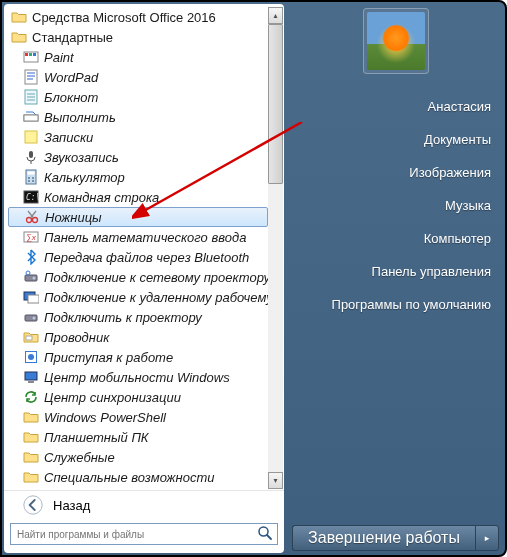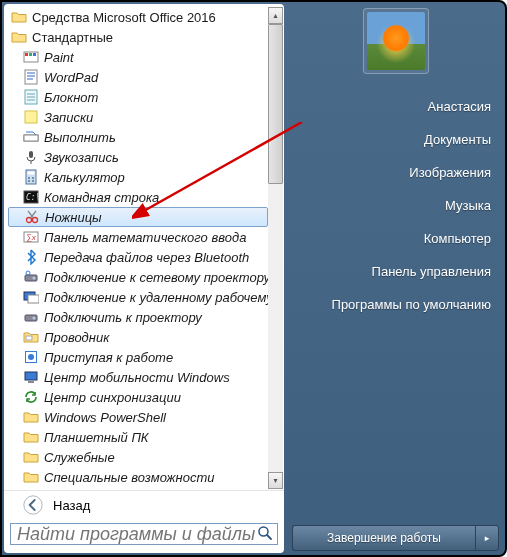--- a/index.html
+++ b/index.html
@@ -133,23 +133,22 @@
     background: #fff;
     display: flex;
     align-items: center;
     padding: 0 4px;
     box-sizing: border-box;
   }
   .search-box input {
     flex: 1;
     border: none;
     outline: none;
-    font-style: italic;
     color: #7a7a7a;
-    font-size: 18px;
+    font-size: 10px;
     font-family: inherit;
     background: transparent;
   }
   .search-box .mag { width:16px; color:#2a5480; }
   .right-panel {
     flex: 1;
     position: relative;
     height: 553px;
     color: #fff;
     text-align: right;
@@ -195,21 +194,21 @@
     right: 6px;
     height: 24px;
     display: flex;
   }
   .shutdown-btn {
     flex: 1;
     height: 24px;
     background: linear-gradient(to bottom, #6b87a3, #42607c);
     border: 1px solid #2b4158;
     color: #fff;
-    font-size: 12px;
+    font-size: 16px;
     display: flex;
     align-items: center;
     justify-content: center;
     border-right: none;
     border-radius: 3px 0 0 3px;
     text-shadow: 0 1px 1px rgba(0,0,0,0.4);
   }
   .shutdown-more {
     width: 22px;
     height: 24px;
@@ -283,34 +282,34 @@
                 <line x1="4" y1="5" x2="12" y2="5" stroke="#6aa"></line>
                 <line x1="4" y1="8" x2="12" y2="8" stroke="#6aa"></line>
                 <line x1="4" y1="11" x2="12" y2="11" stroke="#6aa"></line>
               </svg>
             </span>
             <span class="label">Блокнот</span>
           </div>
           <div class="item indent1">
             <span class="icon">
               <svg viewBox="0 0 16 16" width="16" height="16">
-                <rect x="2" y="2" width="12" height="12" fill="#fff29a" stroke="#d4c24a"></rect>
-              </svg>
-            </span>
-            <span class="label">Записки</span>
-          </div>
-          <div class="item indent1">
-            <span class="icon">
-              <svg viewBox="0 0 16 16" width="16" height="16">
                 <rect x="1" y="6" width="14" height="6" fill="#fff" stroke="#888"></rect>
                 <path d="M3 3 h7 l3 3" fill="none" stroke="#3a7bd5"></path>
                 <rect x="1" y="6" width="14" height="6" fill="#fff" stroke="#888"></rect>
               </svg>
             </span>
             <span class="label">Выполнить</span>
+          </div>
+          <div class="item indent1">
+            <span class="icon">
+              <svg viewBox="0 0 16 16" width="16" height="16">
+                <rect x="2" y="2" width="12" height="12" fill="#fff29a" stroke="#d4c24a"></rect>
+              </svg>
+            </span>
+            <span class="label">Записки</span>
           </div>
           <div class="item indent1">
             <span class="icon">
               <svg viewBox="0 0 16 16" width="16" height="16">
                 <rect x="6" y="2" width="4" height="7" rx="2" fill="#555"></rect>
                 <path d="M4 8 a4 4 0 0 0 8 0" fill="none" stroke="#555"></path>
                 <line x1="8" y1="12" x2="8" y2="15" stroke="#555"></line>
               </svg>
             </span>
             <span class="label">Звукозапись</span>

